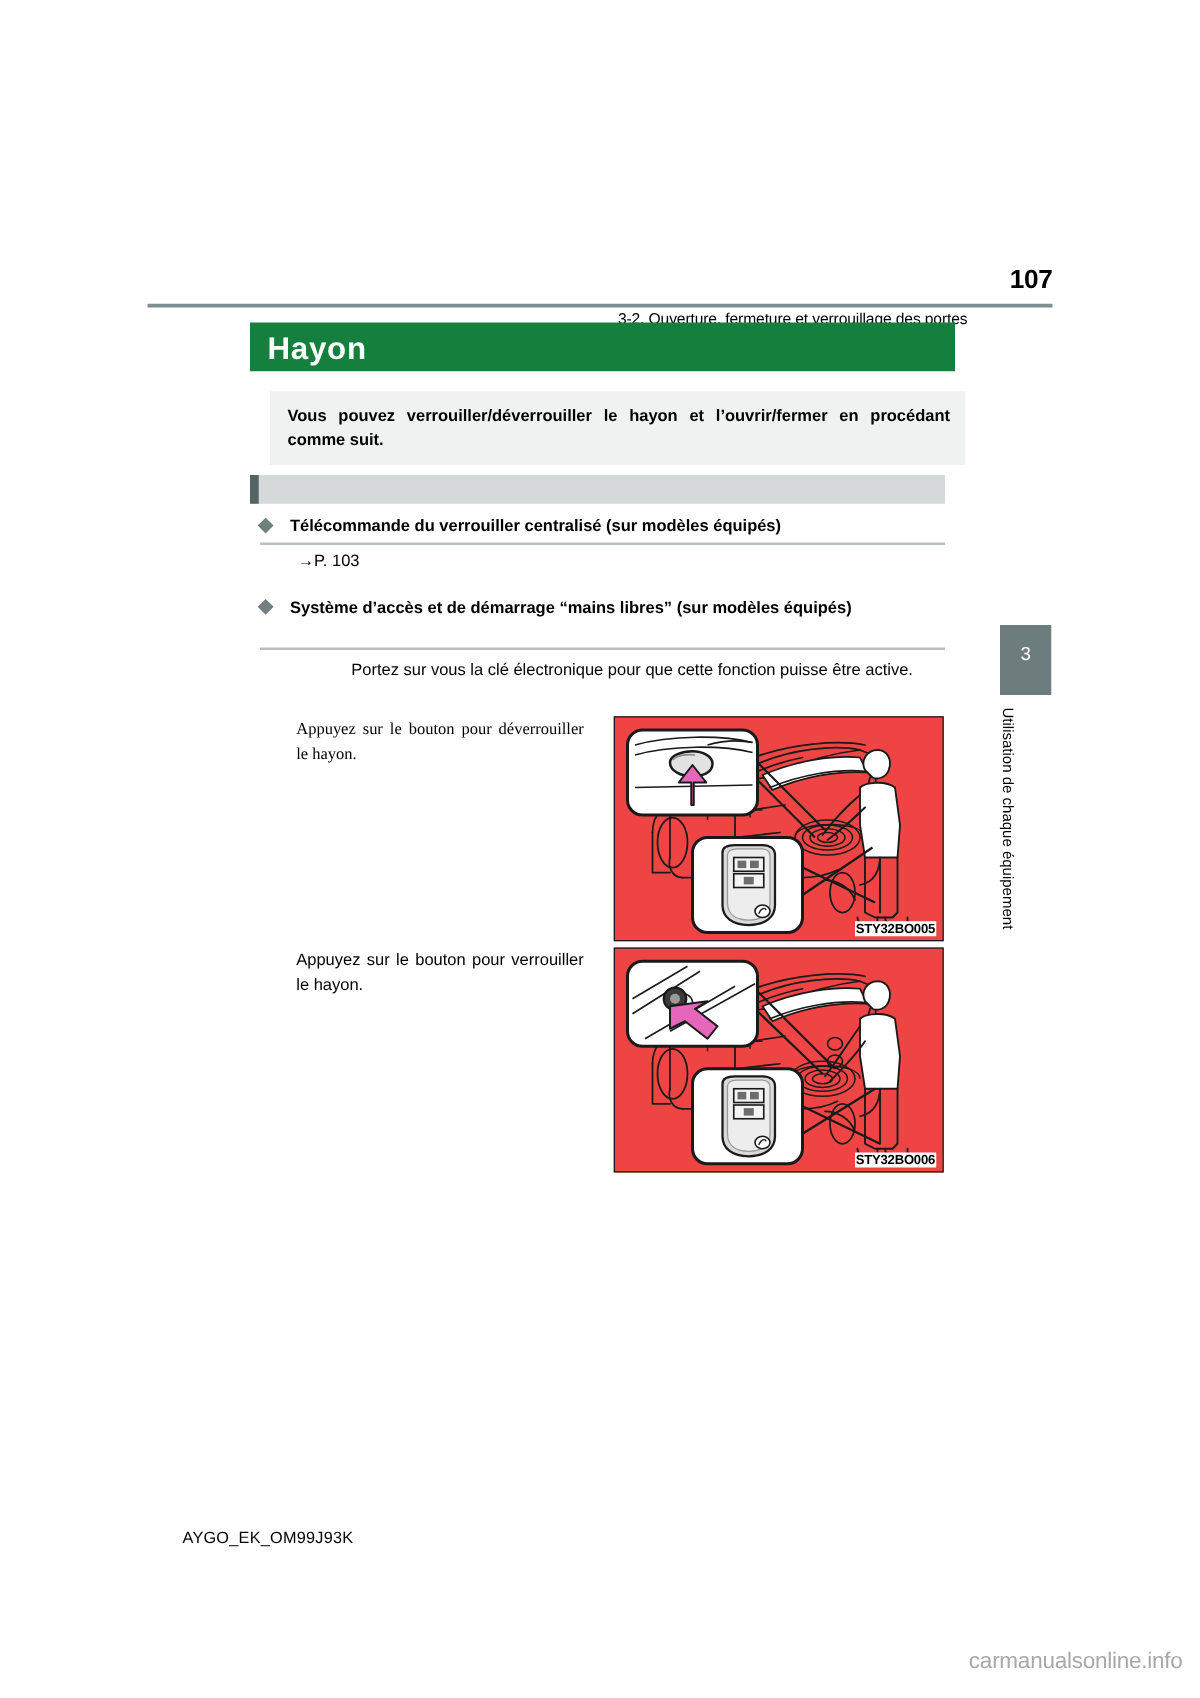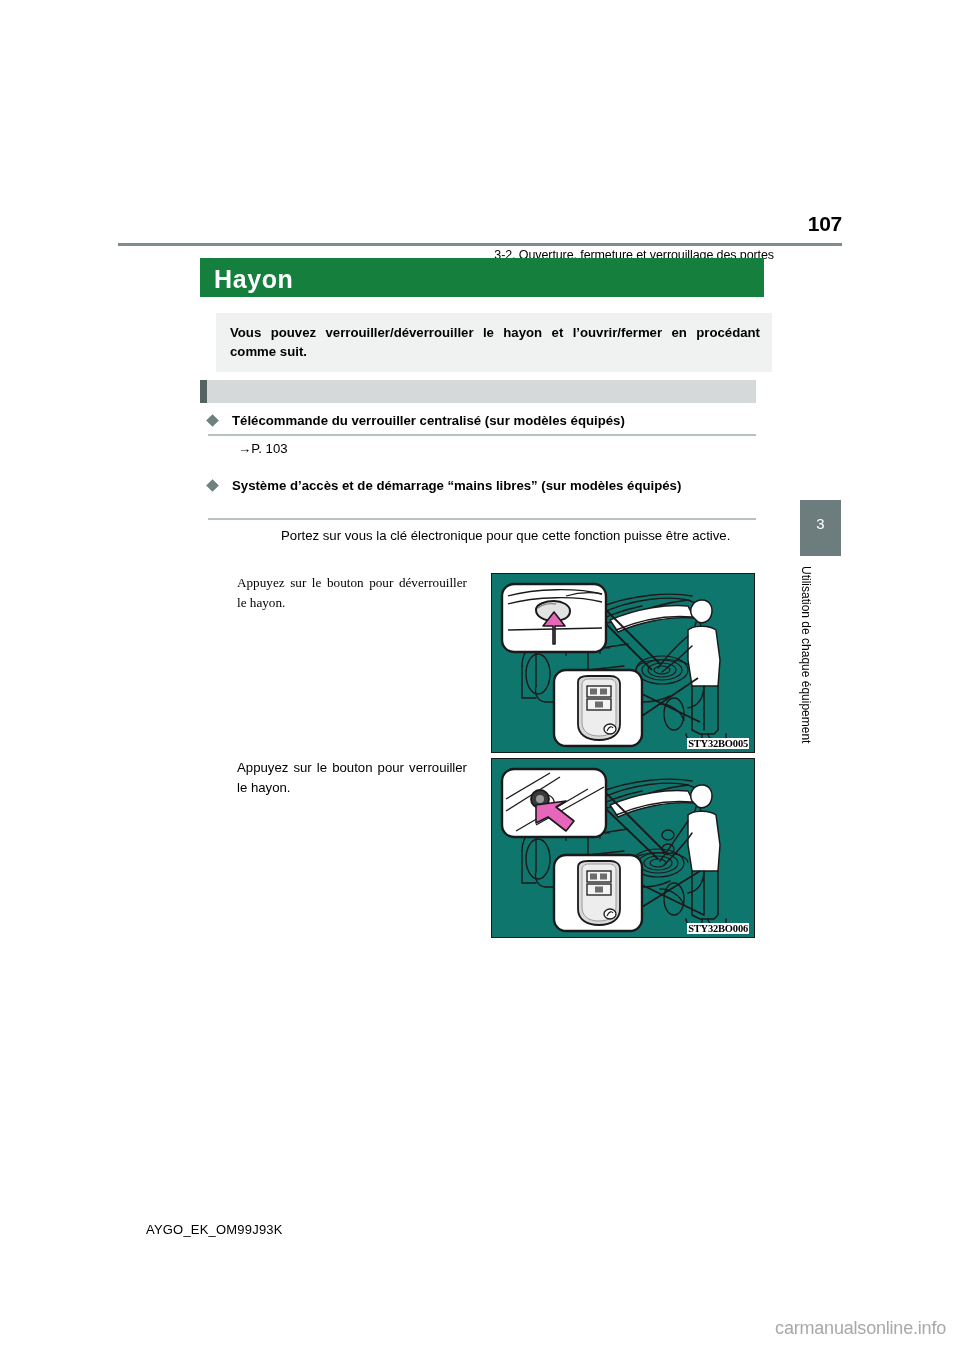--- a/index.html
+++ b/index.html
@@ -175,23 +175,22 @@
   #par-lock {
     left: 237px;
     top: 758px;
     width: 230px;
   }
 
   
   .figure {
     position: absolute;
     border: 1.6px solid #1a1a1a;
-    background: #0f766e;
+    background: #ef4444;
     box-sizing: border-box;
-    font-family: Liberation Serif, serif;
   }
   #figure-unlock { left: 491px; top: 573px; width: 264px; height: 180px; }
   #figure-lock   { left: 491px; top: 758px; width: 264px; height: 180px; }
   .figure-id {
     position: absolute;
     right: 5px;
     bottom: 3px;
     font-size: 10.5px;
     font-weight: bold;
     letter-spacing: -0.2px;

